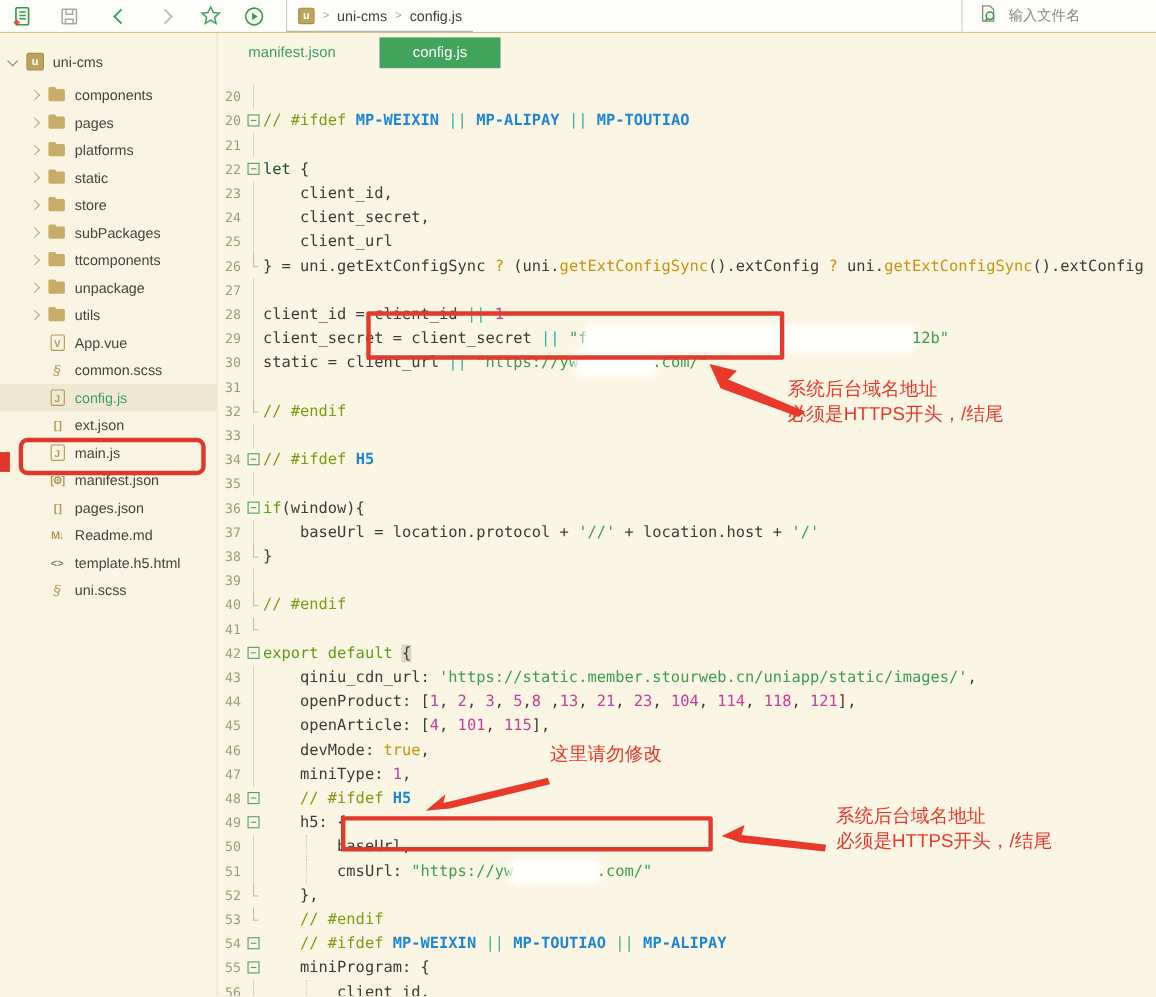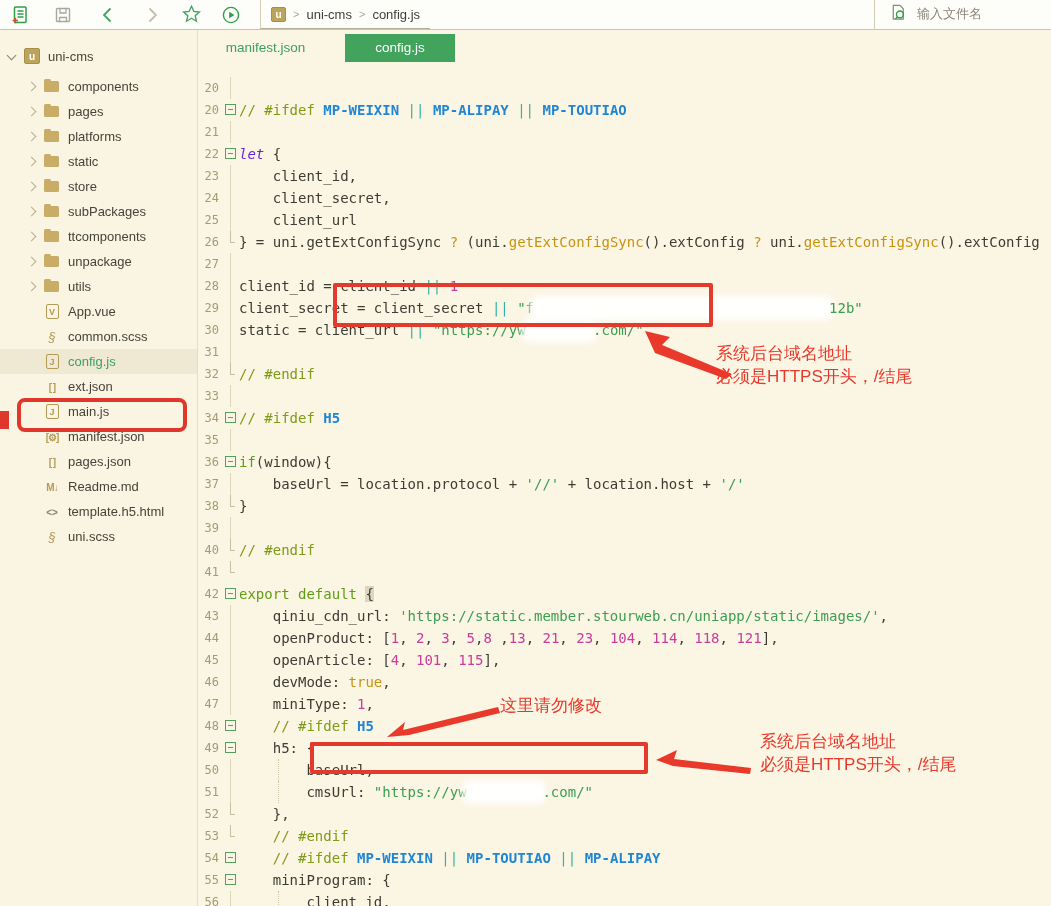--- a/index.html
+++ b/index.html
@@ -74,21 +74,21 @@
                   background:linear-gradient(#55a05c,#55a05c) center/5px 1px no-repeat; }
   .fm.e::before { content:""; position:absolute; left:6px; top:0; height:11px; width:4px;
                   border-left:1px solid #c9c0a2; border-bottom:1px solid #c9c0a2; }
   .ct { white-space:pre; }
   .guide { position:absolute; left:80px; top:0; bottom:0; border-left:1px dotted #cfc6a8; }
 
   .tk-d  { color:#3c3c34; }
   .tk-cm { color:#7e9b16; }
   .tk-kw { color:#5f9c14; }
   .tk-kb { color:#1f86d6; font-weight:bold; }
-  .tk-ki { color:#6d28d9; font-style:italic; }
+  .tk-ki { color:#14532d; }
   .tk-op { color:#2fb3a2; }
   .tk-s  { color:#3b9e51; }
   .tk-n  { color:#cb3c9a; }
   .tk-f  { color:#c8920e; }
   .tk-hl { color:#3c3c34; background:#ddd6bd; }
   .tk-r  { background:rgba(255,255,255,.96); border-radius:3px;
            box-shadow:0 0 6px 4px rgba(255,255,255,.96); }
 
   
   .ed-overlay { position:absolute; pointer-events:none; }
@@ -320,21 +320,21 @@
     <div class="ed-overlay arrow" style="left:444px; top:298px;">
       <svg width="92" height="52" viewBox="0 0 92 52">
           <polygon points="3,3 28,9 20,17 90,46 84,51 13,25" fill="#e8392b"></polygon>
         </svg>
     </div>
     <div class="ed-overlay ann" style="left:518px; top:312px;">
       <div>系统后台域名地址</div>
       <div>必须是HTTPS开头，/结尾</div>
     </div>
 
-    <div class="ed-overlay ann" style="left:302px; top:664px;">
+    <div class="ed-overlay ann" style="left:302px; top:644px;">
       <div>这里请勿修改</div>
     </div>
     <div class="ed-overlay arrow" style="left:186px; top:674px;">
       <svg width="120" height="38" viewBox="0 0 120 38">
           <polygon points="3,33 21,18 19,26 114,3 116,9 25,31" fill="#e8392b"></polygon>
         </svg>
     </div>
 
     <div class="ed-overlay redbox" style="left:112px; top:712px; width:338px; height:32px;"></div>
     <div class="ed-overlay arrow" style="left:455px; top:716px;">

